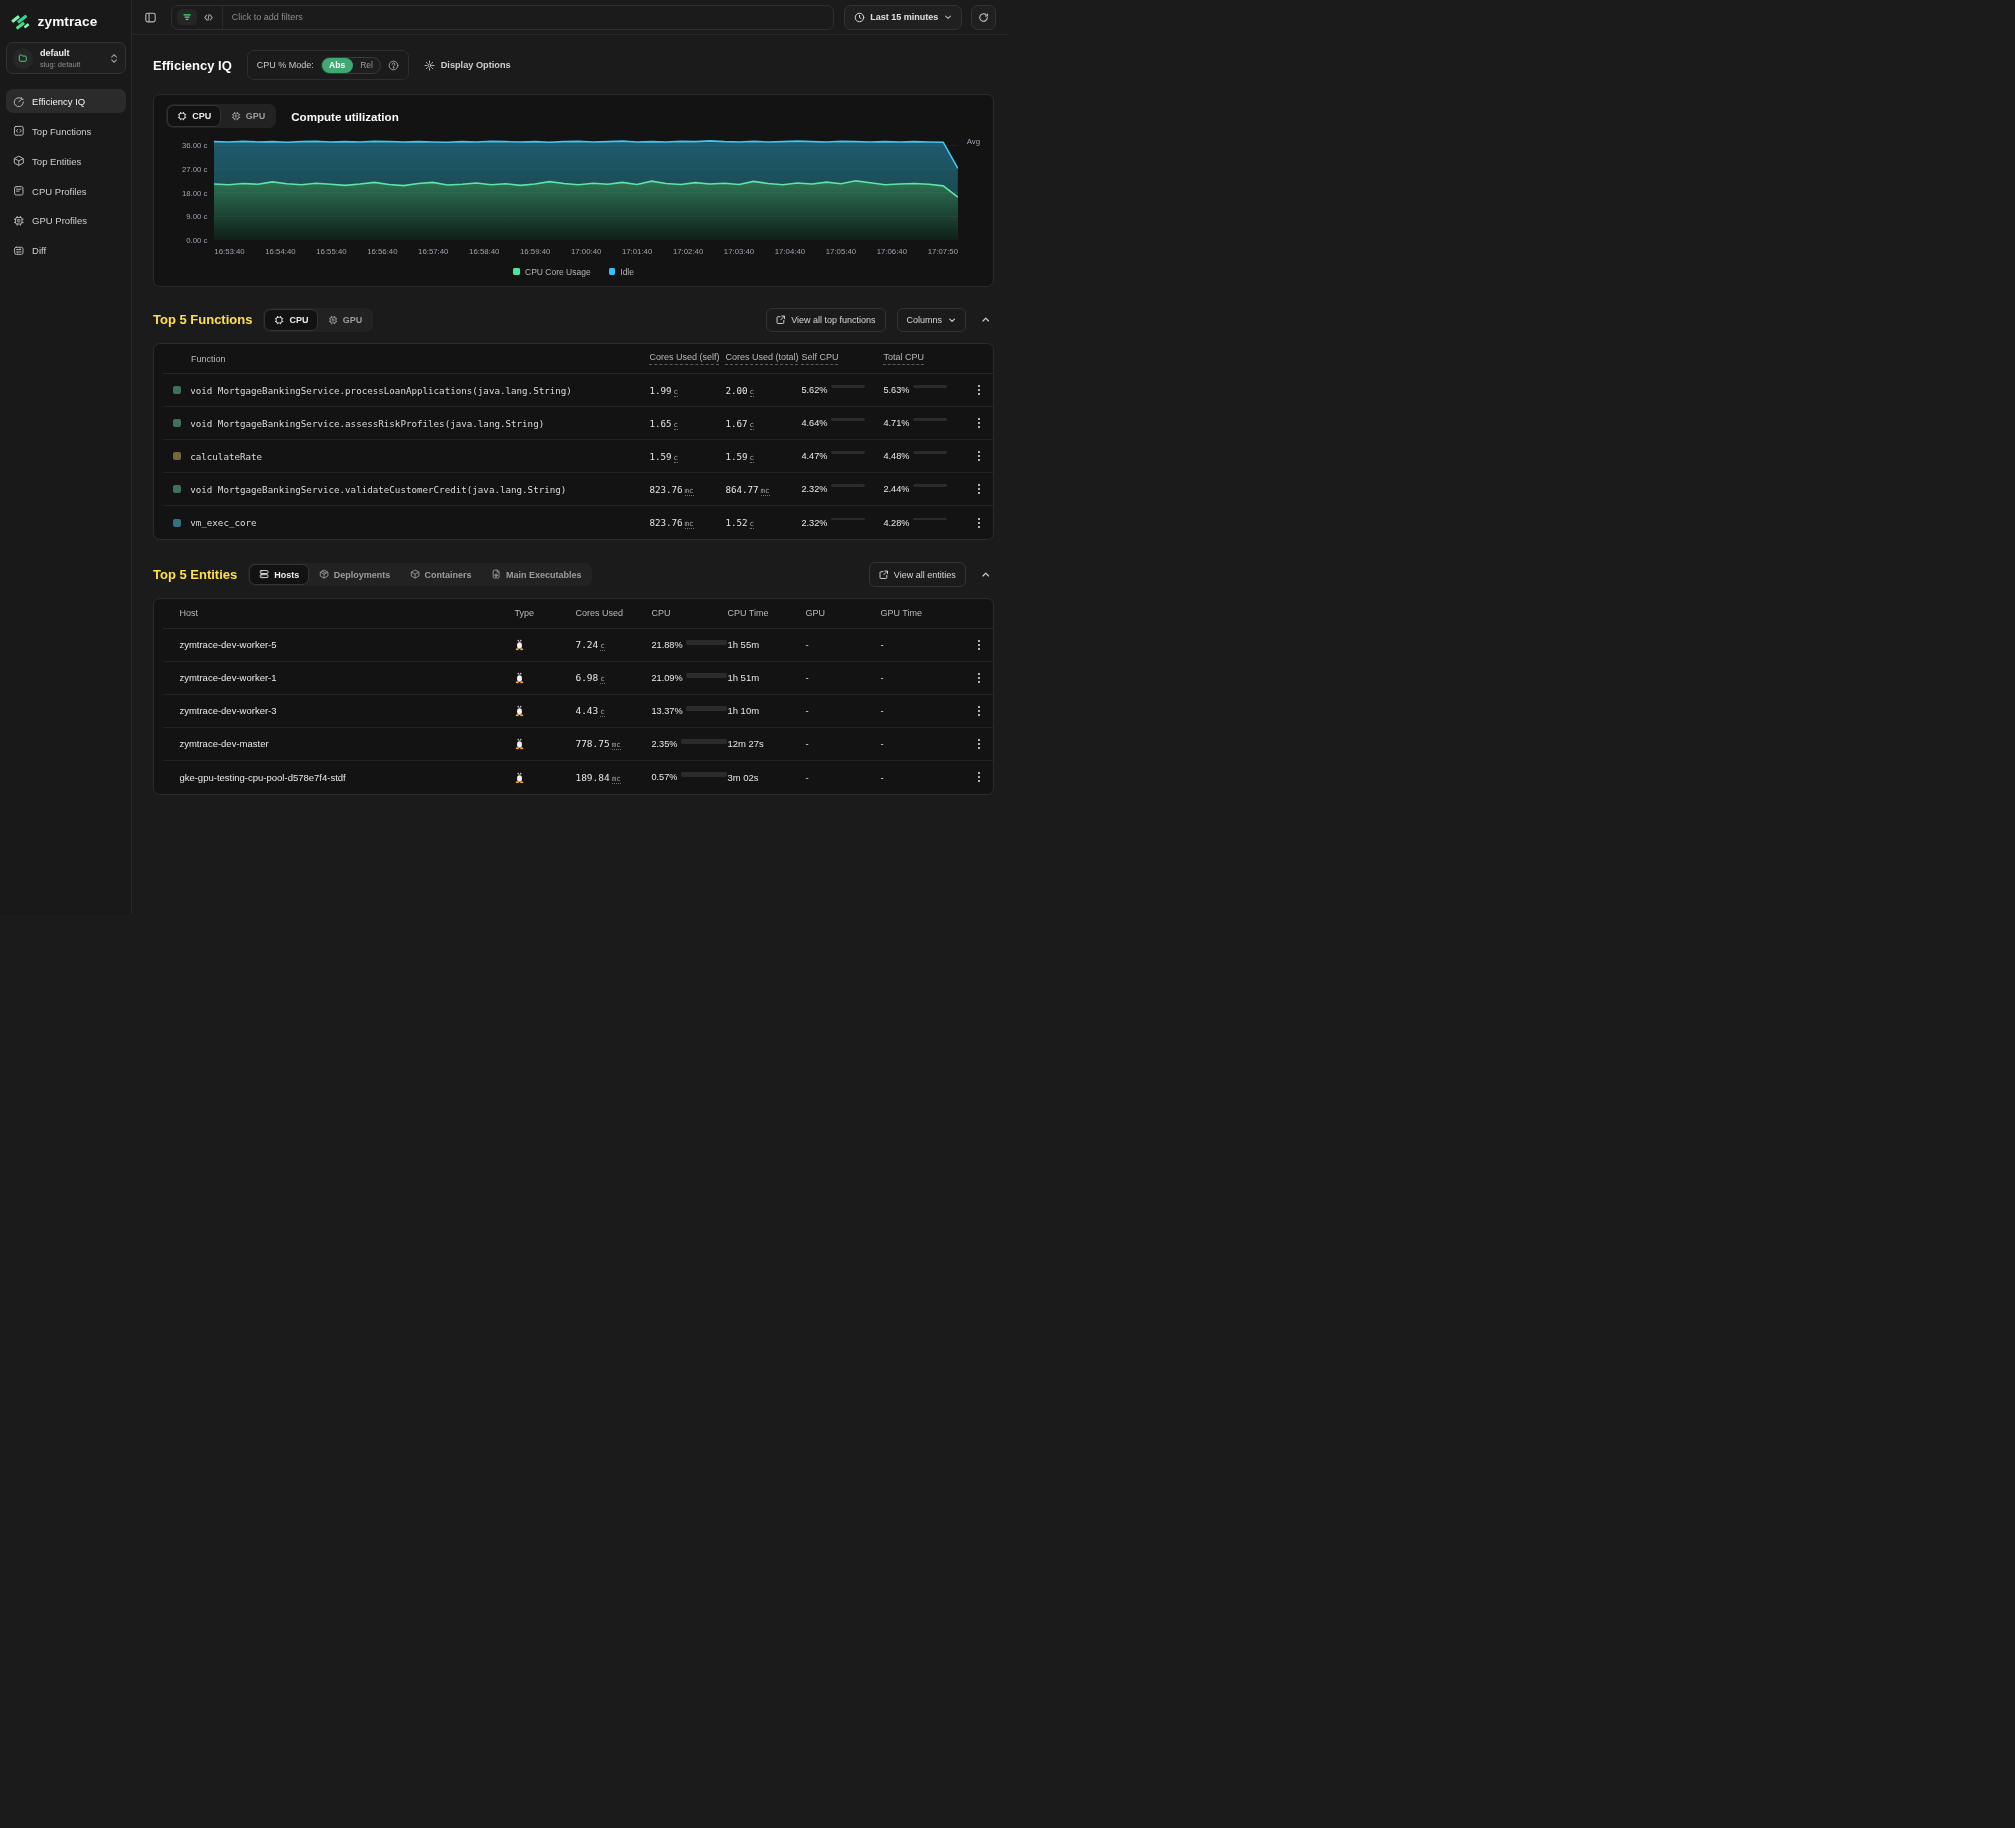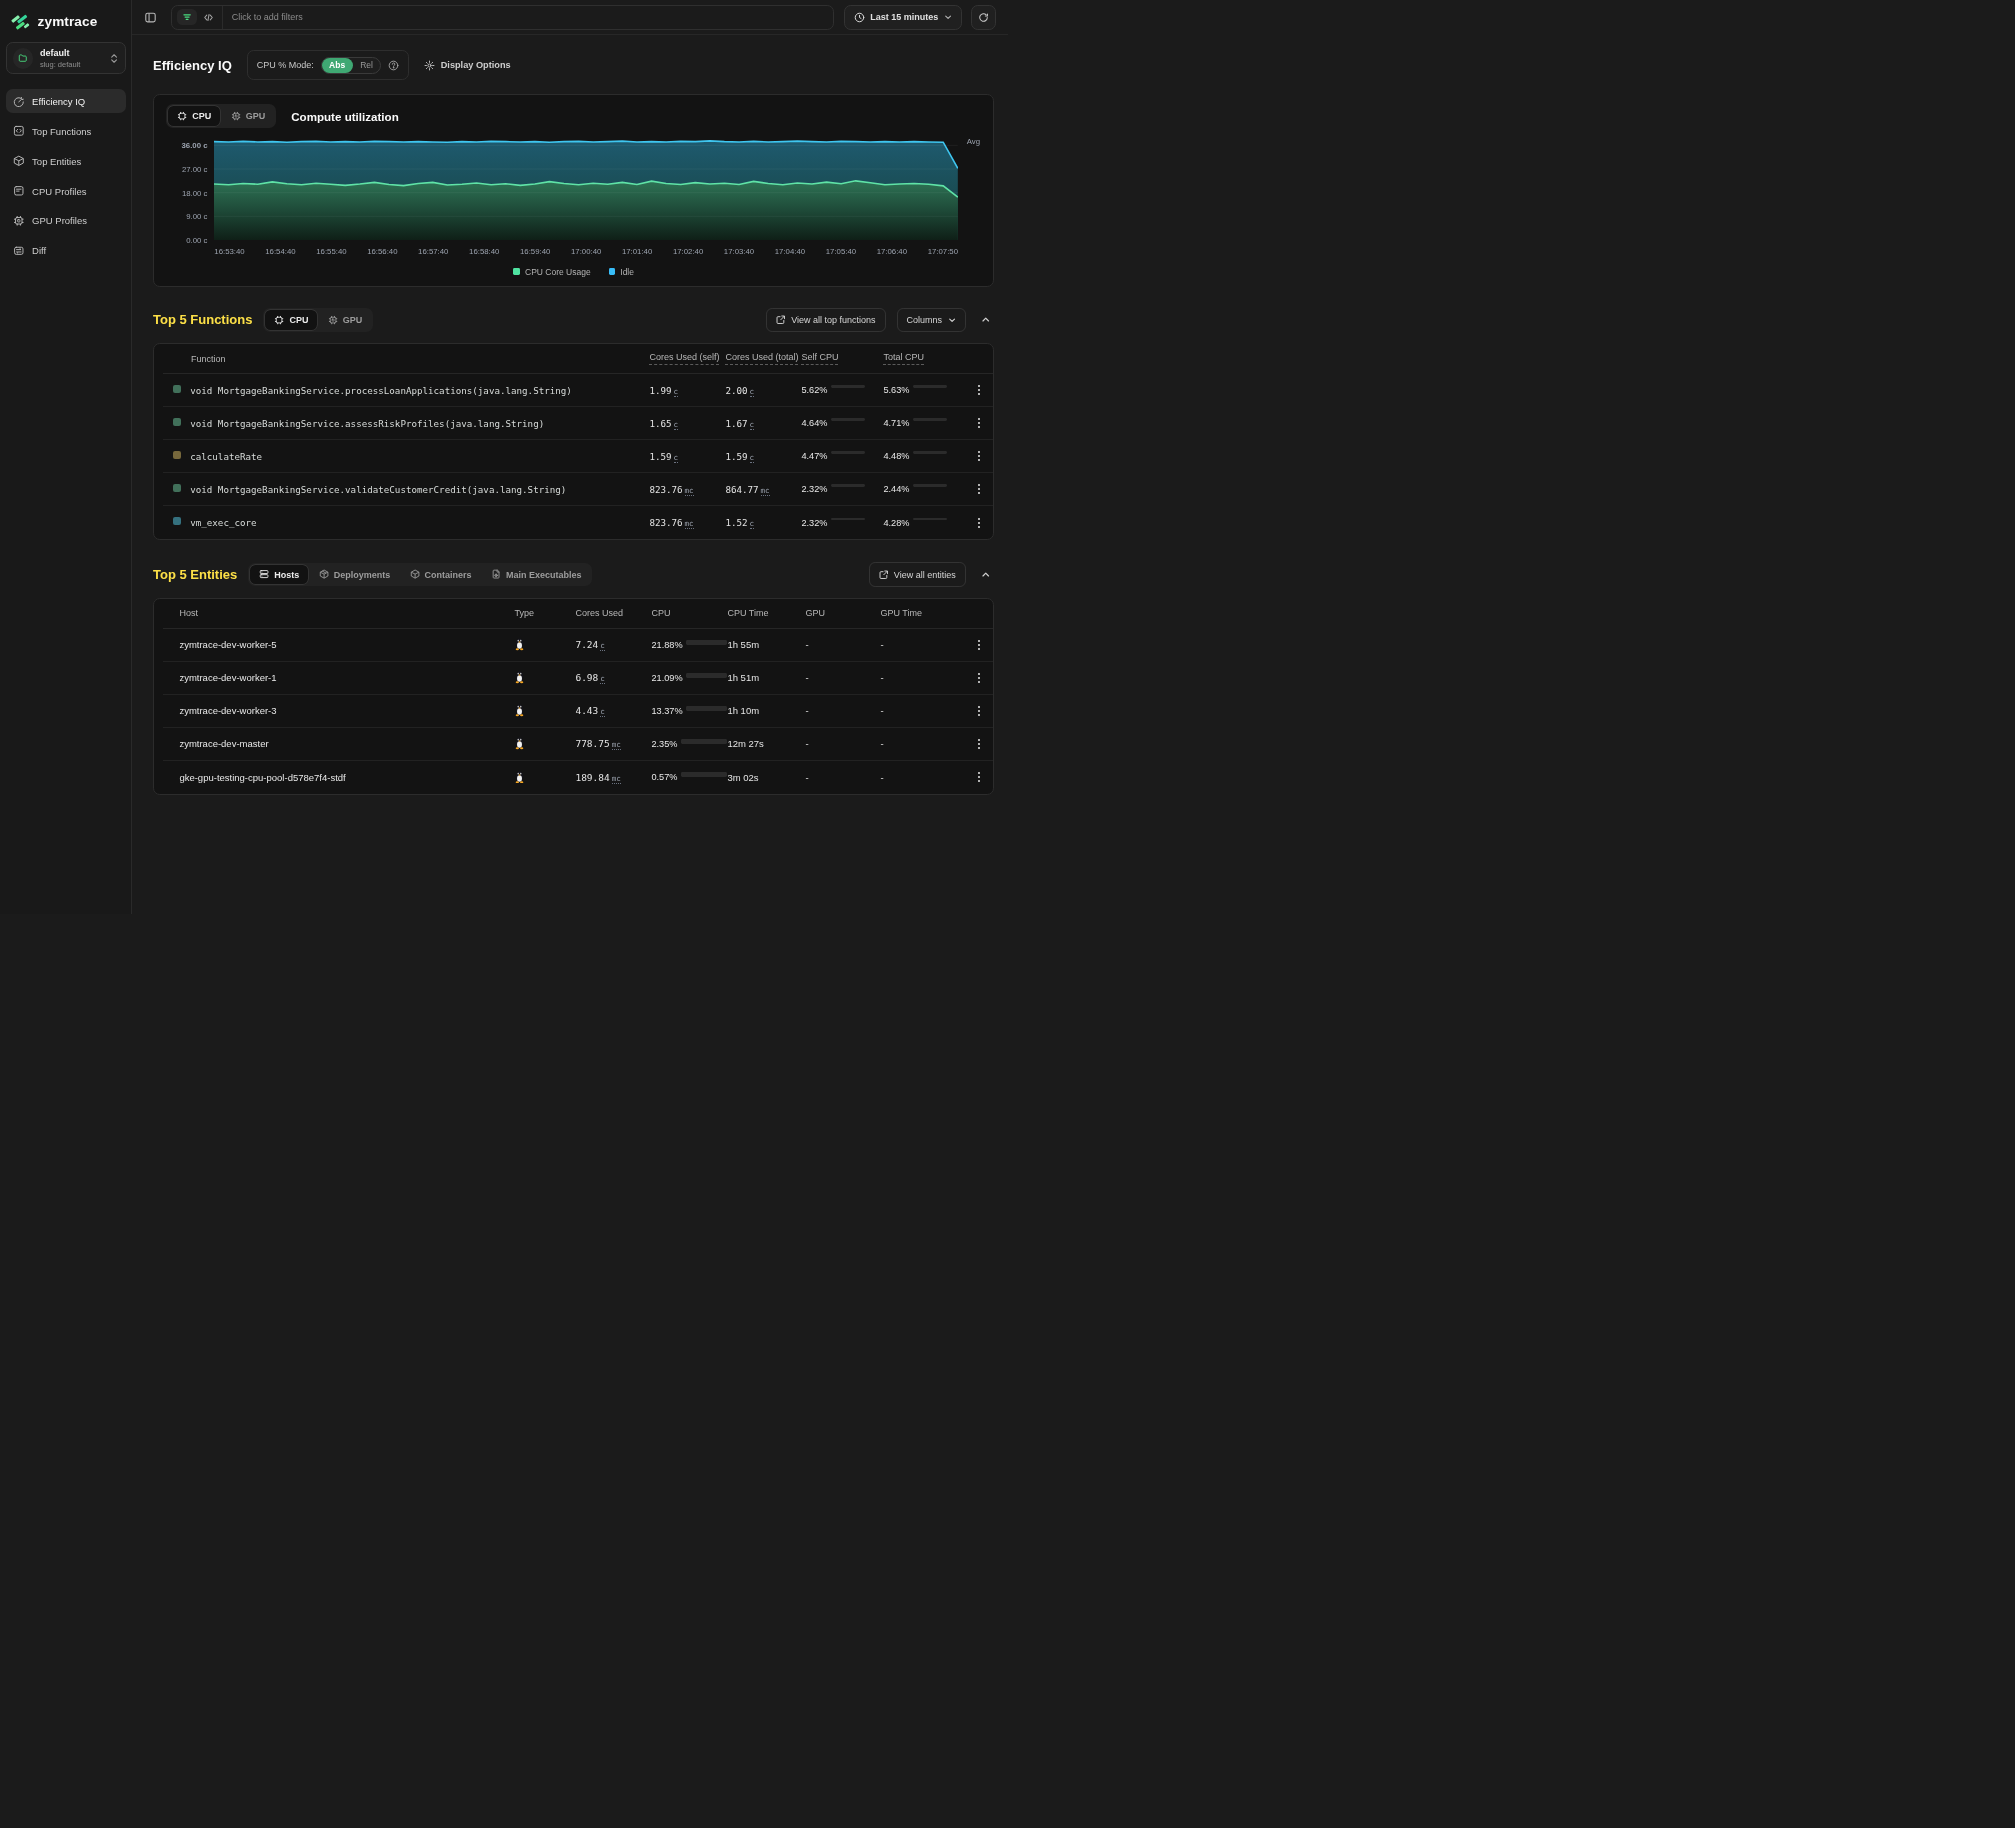--- a/index.html
+++ b/index.html
@@ -78,21 +78,21 @@
 
   
   .ftable { margin-bottom:22px; overflow:hidden; }
   .fgrid { display:grid; grid-template-columns: 1fr 76px 76px 82px 80px 20.5px; align-items:center; padding:0 9.5px; }
   .thead { height:30px; border-bottom:0.7px solid #262626; color:#b8b8b8; font-size:9px; }
   .thead .col-label { display:inline-block; }
   .thead .dotted { border-bottom:0.7px dashed #5b5b5b; padding-bottom:2px; }
   .fname-head { padding-left:18.4px; }
   .frow { height:33px; border-bottom:0.7px solid #222; cursor:pointer; }
   .frow:last-child { border-bottom:none; }
-  .name-cell { display:flex; gap:9.5px; min-width:0; }
+  .name-cell { display:flex; align-items:center; gap:9.5px; min-width:0; }
   .chip { width:8.2px; height:8.2px; border-radius:2px; flex:none; }
   .fname { font-size:9.2px; color:#d8dcda; white-space:nowrap; overflow:hidden; text-overflow:ellipsis; }
   .num-cell { font-size:9.2px; color:#e4e4e4; }
   .pct-cell { display:flex; flex-direction:row; gap:3.4px; }
   .pct-val { font-size:9.2px; color:#e8e8e8; }
   .bar { width:34px; height:2.7px; border-radius:1.4px; background:#2b2b2b; overflow:hidden; }
   .bar.wide { width:65px; height:4.8px; border-radius:1.4px; }
   .bar-fill { height:100%; background:#34d399; border-radius:1.4px; min-width:1.4px; }
   .kebab { display:flex; flex-direction:column; gap:2px; align-items:center; justify-content:center; background:none; border:none; cursor:pointer; padding:4.1px; justify-self:end; }
   .kebab i { width:2px; height:2px; border-radius:50%; background:#e8e8e8; display:block; }
@@ -285,21 +285,21 @@
                   <path d="M6.5 4V2.4M11.5 4V2.4M6.5 15.6V14M11.5 15.6V14M4 6.5H2.4M4 11.5H2.4M15.6 6.5H14M15.6 11.5H14"></path>
                 </svg>
               <span>GPU</span>
             </span>
           </div>
           <span class="chart-title">Compute utilization</span>
         </div>
 
         <div class="chart-body">
           <div class="y-axis" id="y-axis">
-              <div class="ytick" style="top: 3.3px; font-weight: bold;">36.00 c</div>
+              <div class="ytick" style="top: 3.3px;">36.00 c</div>
               <div class="ytick" style="top: 27px;">27.00 c</div>
               <div class="ytick" style="top: 51px;">18.00 c</div>
               <div class="ytick" style="top: 74px;">9.00 c</div>
               <div class="ytick" style="top: 98px;">0.00 c</div>
             </div>
           <div class="plot-wrap">
             <svg class="chart" id="chart-svg" viewBox="0 0 1100 150" preserveAspectRatio="none">
               <defs>
                 <linearGradient id="gIdle" x1="0" y1="0" x2="0" y2="1">
                   <stop offset="0" stop-color="#1e5a6e"></stop>

